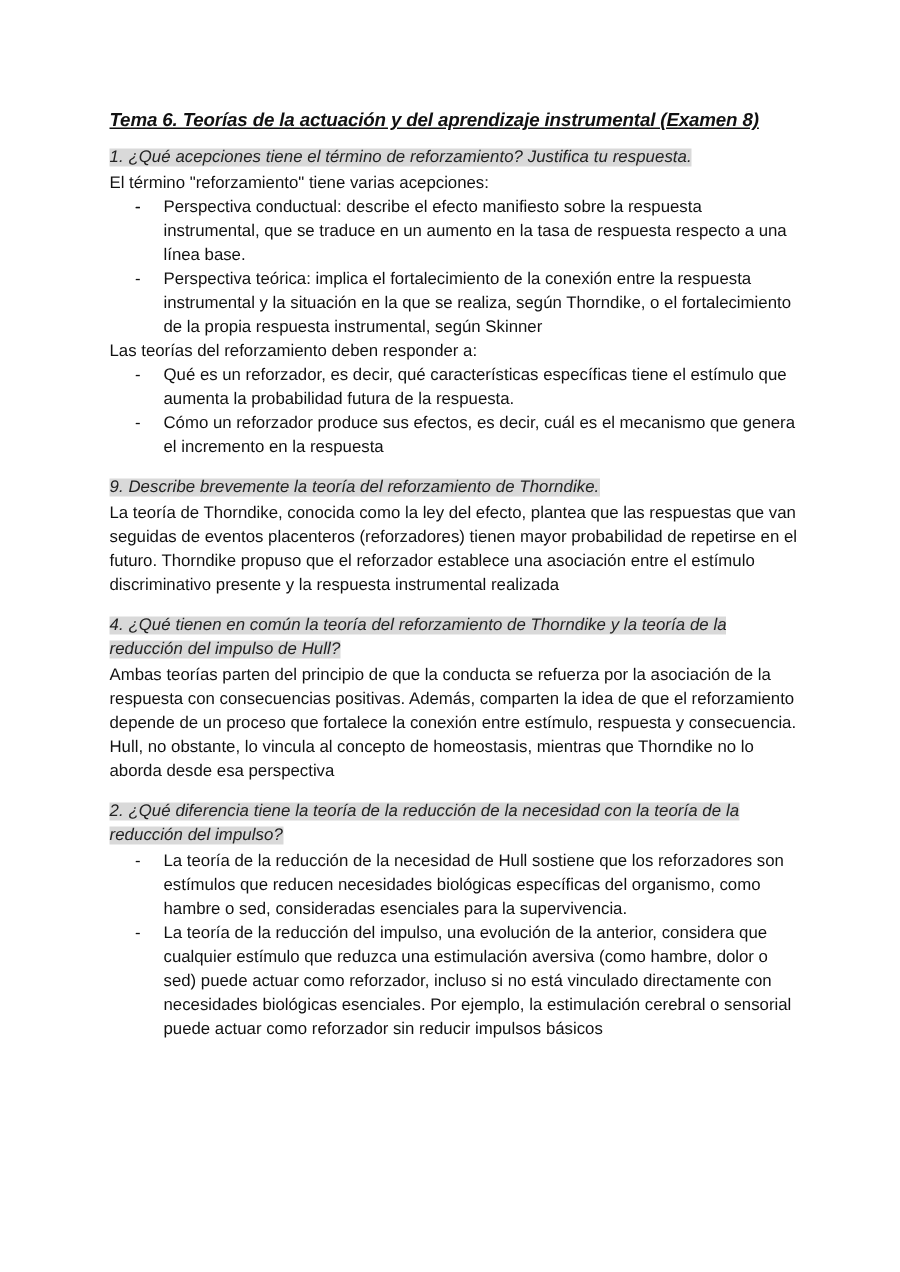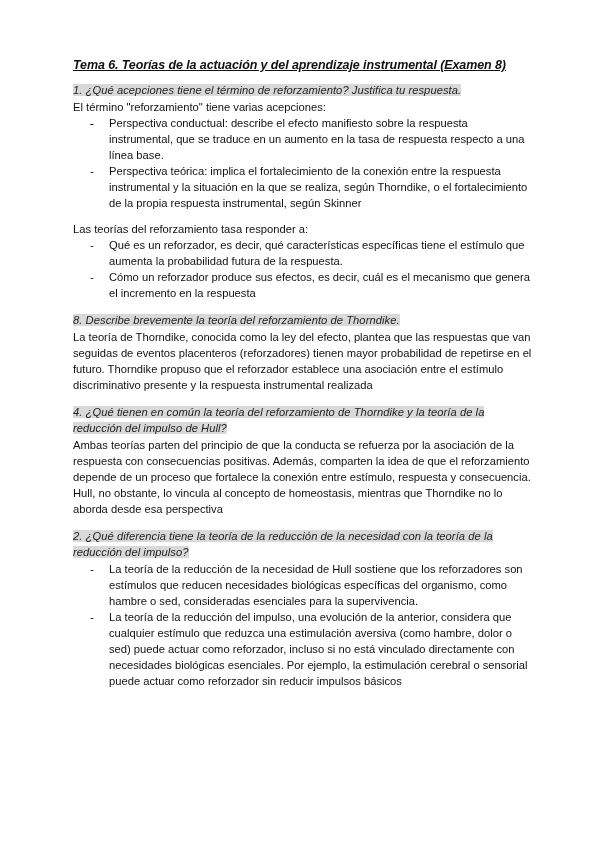--- a/index.html
+++ b/index.html
@@ -1,20 +1,20 @@
 <!DOCTYPE html>
 <html><head>
   <meta charset="utf-8">
   <style>
     html, body { margin: 0; padding: 0; background: #ffffff; }
     body {
       width: 600px; height: 848px; overflow: hidden; position: relative;
       font-family: "Liberation Sans", sans-serif; color: #111; font-size: 11.2px;
     }
-    .page { position: absolute; left: 73px; top: 57px; width: 460px; }
+    .page { position: absolute; left: 73px; top: 72px; width: 460px; }
     .title {
       font-weight: bold; font-style: italic; text-decoration: underline;
       font-size: 12.5px; margin: 0 0 9px 0; letter-spacing: -0.1px; line-height: 16px;
     }
     .section { margin-bottom: 9px; }
     .q {
       font-style: italic; background: #d9d9d9; display: inline; line-height: 16px;
       color: #222; letter-spacing: 0.05px;
       -webkit-box-decoration-break: clone; box-decoration-break: clone;
     }
@@ -23,40 +23,40 @@
     ul { list-style: none; margin: 0; padding: 0; }
     li { position: relative; padding-left: 36px; line-height: 16px; margin-bottom: 0; }
     li .dash { position: absolute; left: 17px; top: 0; }
   </style>
 </head>
 <body>
 
 <div class="page">
   <div class="title">Tema 6. Teorías de la actuación y del aprendizaje instrumental (Examen 8)</div>
 
-  <div class="section" style="margin-bottom:10px;">
+  <div class="section" style="margin-bottom:0;">
     <div class="qwrap"><span class="q">1. ¿Qué acepciones tiene el término de reforzamiento? Justifica tu respuesta.</span></div>
     <p>El término "reforzamiento" tiene varias acepciones:</p>
     <ul>
       <li><span class="dash">-</span></li>
       <li><span class="dash">-</span><span>Perspectiva conductual: describe el efecto manifiesto sobre la respuesta instrumental, que se traduce en un aumento en la tasa de respuesta respecto a una línea base.</span></li>
       <li><span class="dash">-</span><span>Perspectiva teórica: implica el fortalecimiento de la conexión entre la respuesta instrumental y la situación en la que se realiza, según Thorndike, o el fortalecimiento de la propia respuesta instrumental, según Skinner</span></li>
     </ul>
   </div>
 
   <div class="section" style="margin-bottom:11px;">
-    <p>Las teorías del reforzamiento tasa responder a:</p>
+    <p>Las teorías del reforzamiento deben responder a:</p>
     <ul>
       <li><span class="dash">-</span><span>Qué es un reforzador, es decir, qué características específicas tiene el estímulo que aumenta la probabilidad futura de la respuesta.</span></li>
       <li><span class="dash">-</span><span>Cómo un reforzador produce sus efectos, es decir, cuál es el mecanismo que genera el incremento en la respuesta</span></li>
     </ul>
   </div>
 
   <div class="section" style="margin-bottom:11px;">
-    <div class="qwrap"><span class="q">8. Describe brevemente la teoría del reforzamiento de Thorndike.</span></div>
+    <div class="qwrap"><span class="q">9. Describe brevemente la teoría del reforzamiento de Thorndike.</span></div>
     <p>La teoría de Thorndike, conocida como la ley del efecto, plantea que las respuestas que van seguidas de eventos placenteros (reforzadores) tienen mayor probabilidad de repetirse en el futuro. Thorndike propuso que el reforzador establece una asociación entre el estímulo discriminativo presente y la respuesta instrumental realizada</p>
   </div>
 
   <div class="section" style="margin-bottom:11px;">
     <div class="qwrap"><span class="q">4. ¿Qué tienen en común la teoría del reforzamiento de Thorndike y la teoría de la reducción del impulso de Hull?</span></div>
     <p>Ambas teorías parten del principio de que la conducta se refuerza por la asociación de la respuesta con consecuencias positivas. Además, comparten la idea de que el reforzamiento depende de un proceso que fortalece la conexión entre estímulo, respuesta y consecuencia. Hull, no obstante, lo vincula al concepto de homeostasis, mientras que Thorndike no lo aborda desde esa perspectiva</p>
   </div>
 
   <div class="section">
     <div class="qwrap"><span class="q">2. ¿Qué diferencia tiene la teoría de la reducción de la necesidad con la teoría de la reducción del impulso?</span></div>

